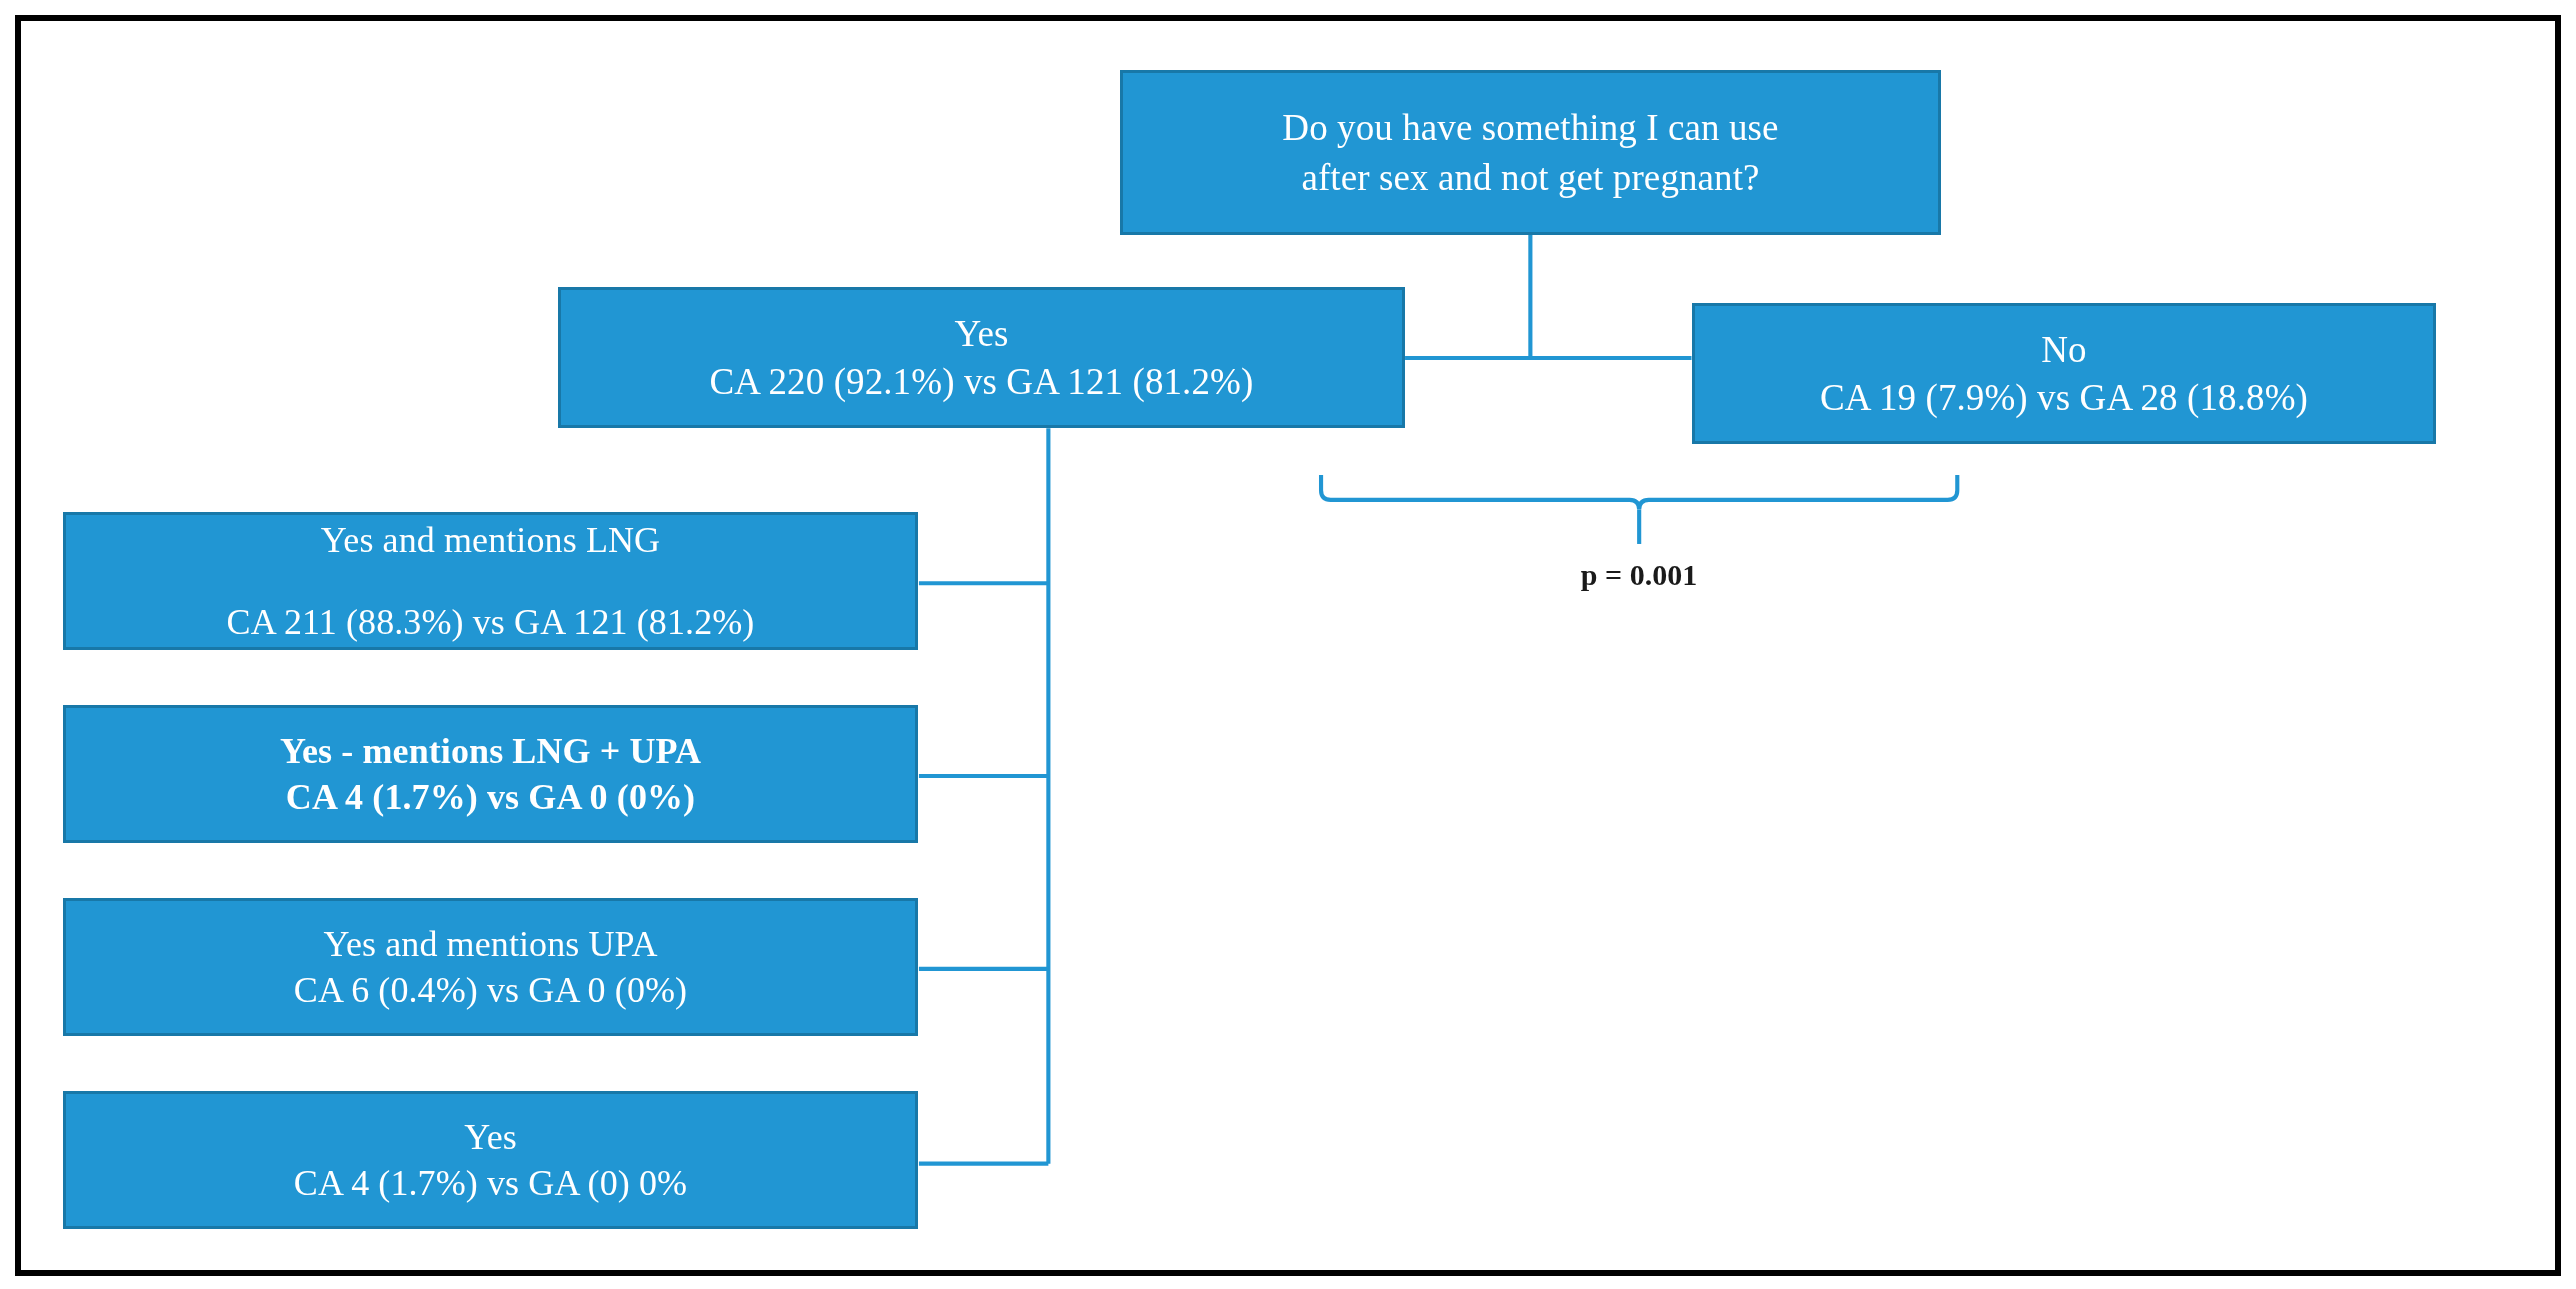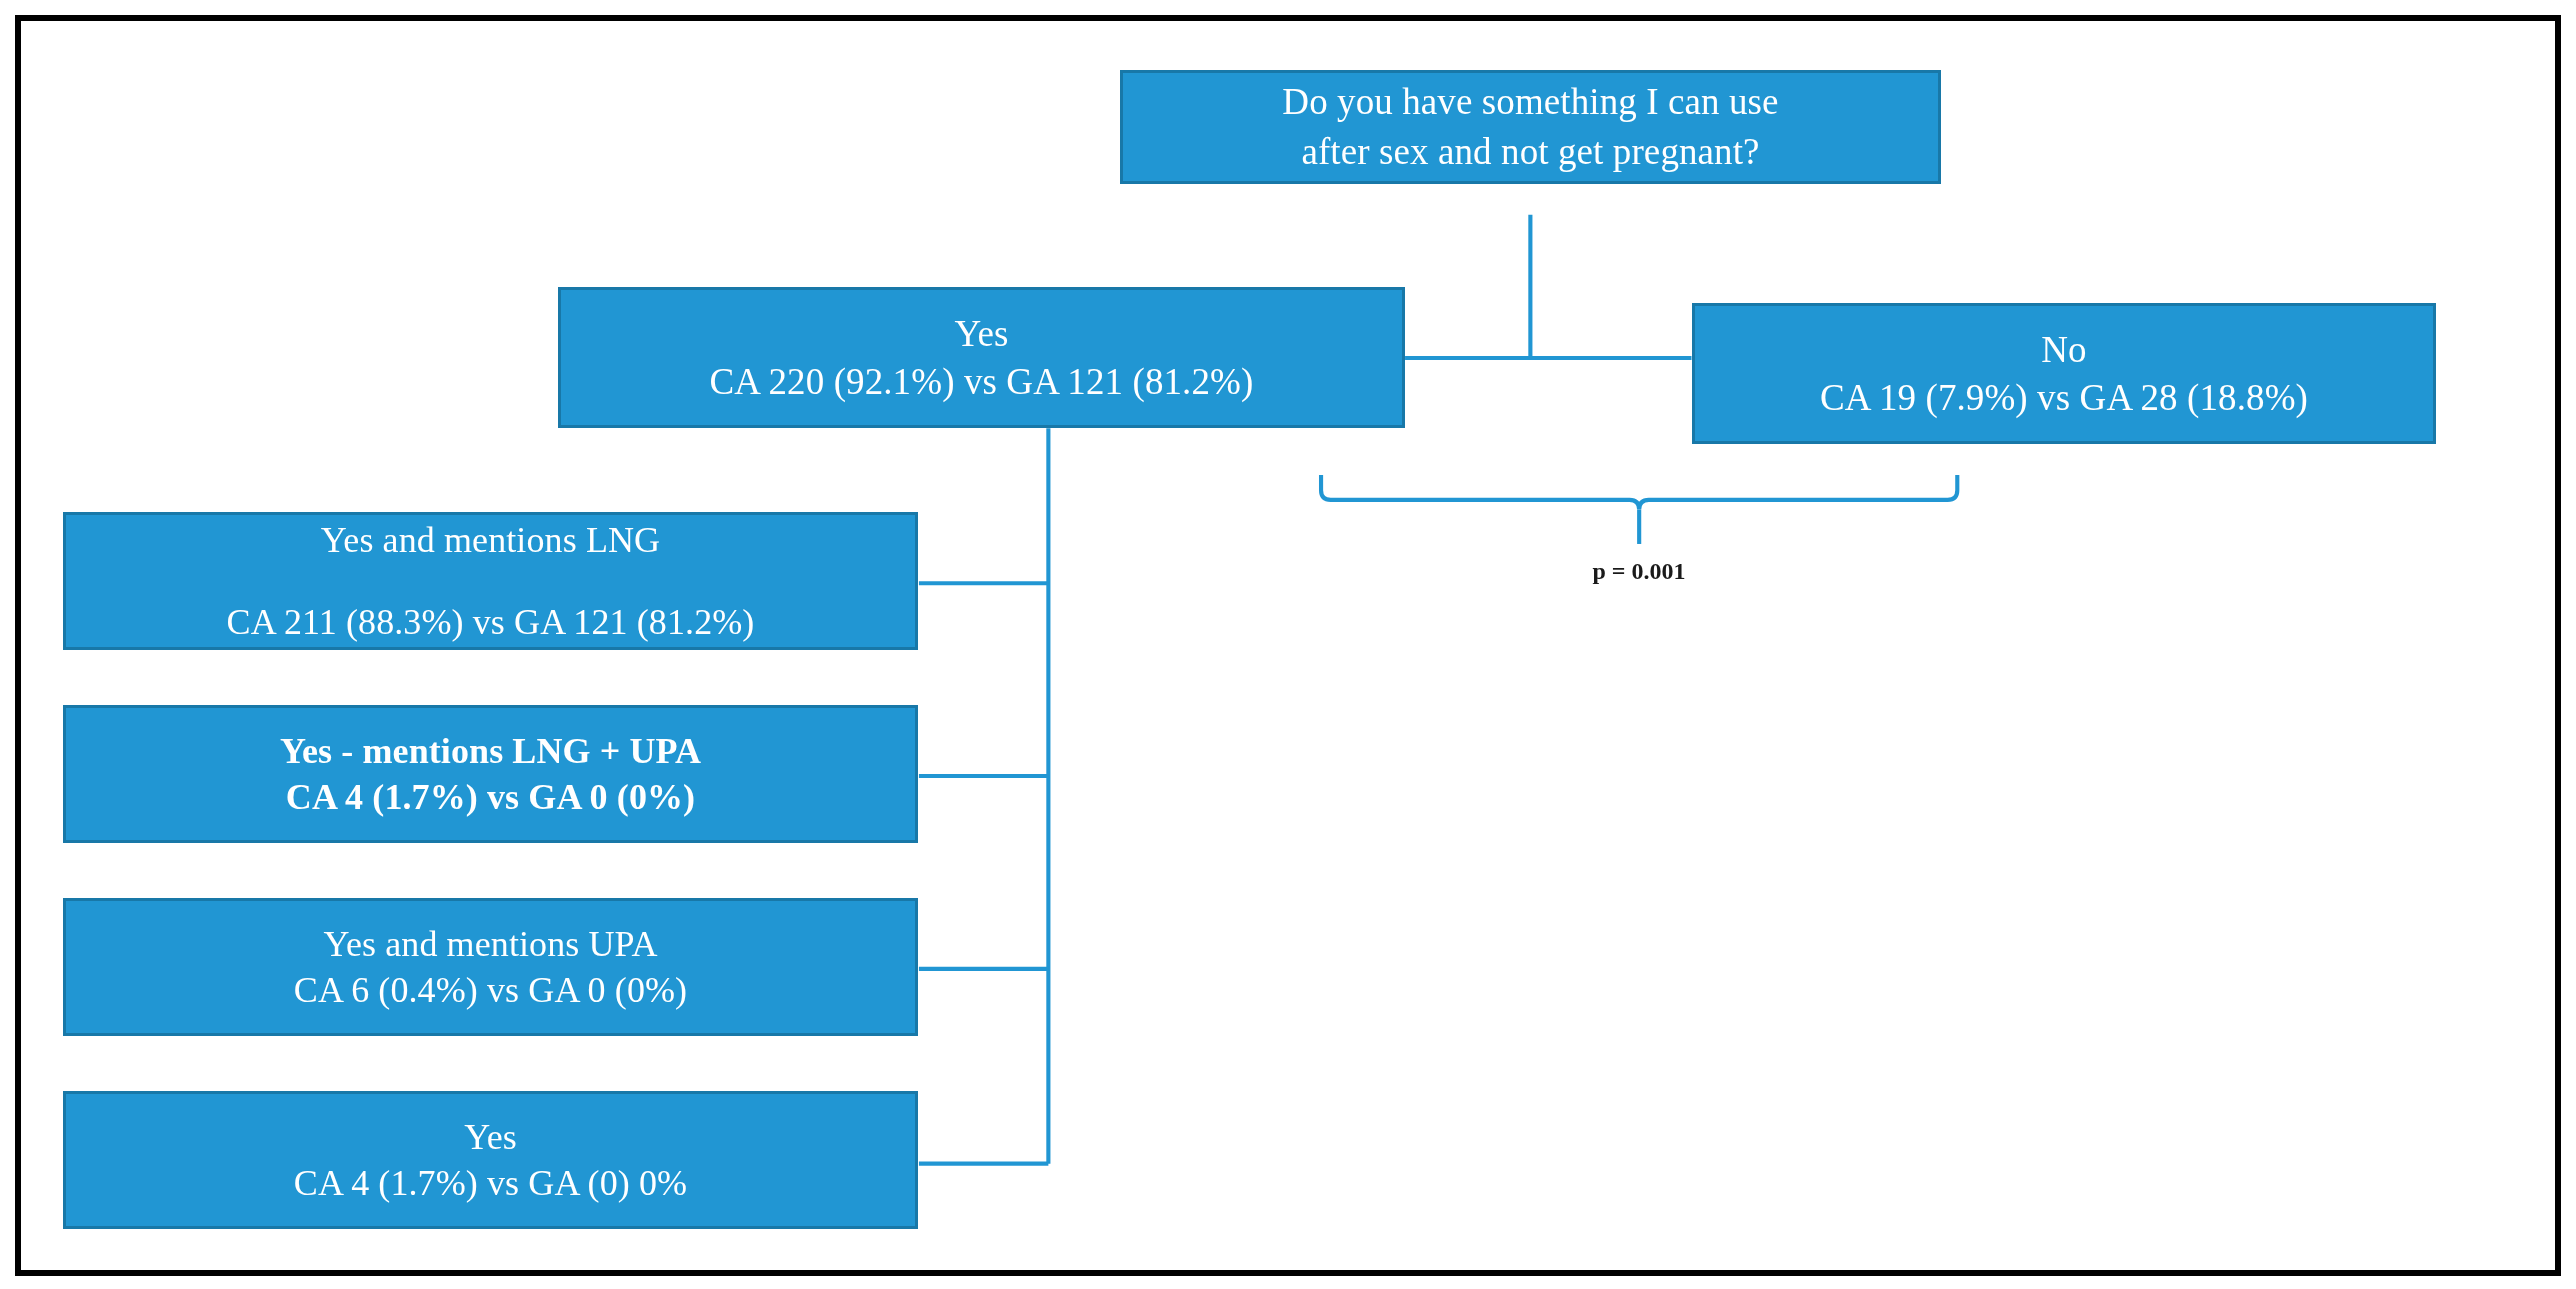--- a/index.html
+++ b/index.html
@@ -50,21 +50,21 @@
   }
   .node .line {
     display: block;
     white-space: nowrap;
   }
   
   #node-root {
     left: 1120px;
     top: 70px;
     width: 821px;
-    height: 114px;
+    height: 165px;
     font-size: 37px;
   }
   #node-root .line { padding: 1.4px 0; }
   
   #node-yes {
     left: 558px;
     top: 287px;
     width: 847px;
     height: 141px;
     font-size: 37px;
@@ -88,21 +88,21 @@
   #node-sub-1 { top: 705px; font-weight: bold; }
   #node-sub-2 { top: 898px; }
   #node-sub-3 { top: 1091px; }
   
   #pvalue-label {
     position: absolute;
     left: 1446px;
     top: 558px;
     width: 386px;
     text-align: center;
-    font-size: 24px;
+    font-size: 30px;
     font-weight: bold;
     color: #1a1a1a;
     font-family: "Liberation Serif", "DejaVu Serif", serif;
   }
 </style>
 </head>
 <body>
 
 <div id="page">
 

